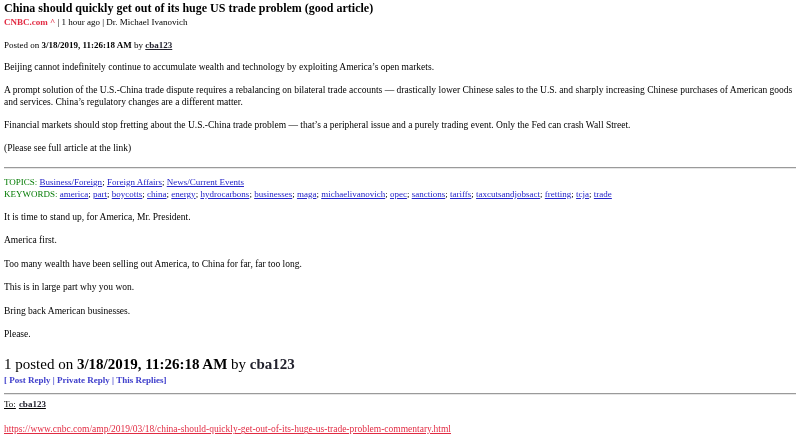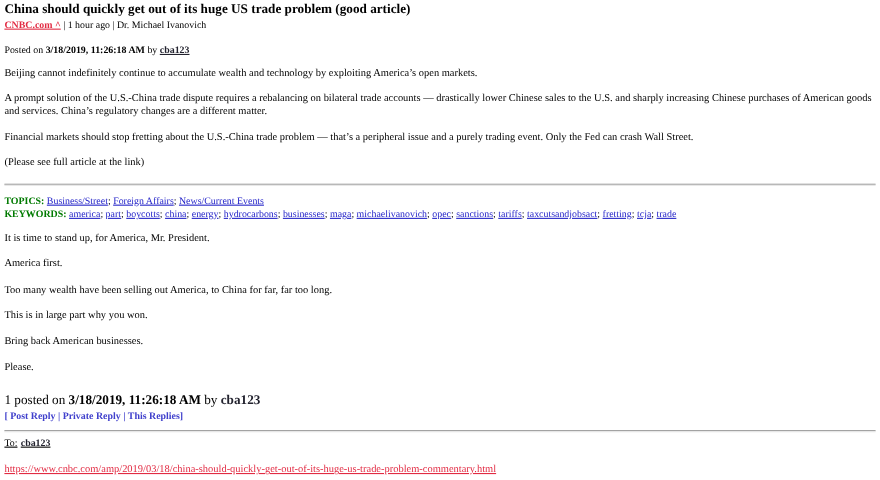--- a/index.html
+++ b/index.html
@@ -2,38 +2,38 @@
 <html><head>
 <meta charset="utf-8">
 <style>
   html,body{margin:0;padding:0;background:#fff;color:#000;}
   body{font-family:"Liberation Serif","DejaVu Serif",serif;width:800px;height:436px;overflow:hidden;}
   .page{padding:2px 4px 0 4px;}
 
   .article-title{font-size:12px;font-weight:bold;line-height:1.15;margin:0;}
   .source-line{font-size:9px;margin:1px 0 0 0;}
   a{cursor:pointer;}
-  .source-link{color:#e22b43;font-weight:bold;text-decoration:underline;}
+  .source-link{color:#e22b43;font-weight:bold;}
   .source-meta{color:#000;}
 
   .posted-line{font-size:9px;margin:13px 0 0 0;}
   .poster-link{color:#22222e;font-weight:bold;text-decoration:underline;}
 
   p.body-p{font-size:9.5px;line-height:1.2;margin:12px 0 0 0;}
 
   hr{border:none;border-top:1px solid #9a9a9a;border-bottom:1px solid #e6e6e6;height:0;margin:0;}
   .section-hr{margin:12px 0 7px 0;}
   .post-hr{margin:8px 0 4px 0;}
 
   .meta-line{font-size:9px;line-height:1.35;}
-  .meta-label{font-weight:bold;color:#007a00;text-align:center;}
+  .meta-label{font-weight:normal;color:#007a00;text-align:center;}
   .linklist a{color:#2323c8;text-decoration:underline;}
   .linklist a:not(:last-child)::after{content:"; ";display:inline-block;white-space:pre;color:#000;}
 
-  .posted-footer{font-size:12px;margin:16px 0 0 0;}
+  .posted-footer{font-size:15px;margin:16px 0 0 0;}
   .post-number{color:#000;text-decoration:none;}
   .footer-author{font-weight:bold;color:#22222e;text-decoration:none;}
 
   .reply-links{font-size:9px;font-weight:bold;color:#4040cc;margin:2px 0 0 0;}
   .reply-links::before{content:"[ ";}
   .reply-links::after{content:"]";}
   .reply-links a{color:#4040cc;text-decoration:none;}
   .reply-links a + a::before{content:" | ";display:inline-block;white-space:pre;font-weight:bold;color:#4040cc;}
 
   .to-line{font-size:9px;margin:2px 0 0 0;text-decoration:underline;}
@@ -55,21 +55,21 @@
 
   <p class="body-p">Beijing cannot indefinitely continue to accumulate wealth and technology by exploiting America’s open markets.</p>
   <p class="body-p">A prompt solution of the U.S.-China trade dispute requires a rebalancing on bilateral trade accounts — drastically lower Chinese sales to the U.S. and sharply increasing Chinese purchases of American goods and services. China’s regulatory changes are a different matter.</p>
   <p class="body-p">Financial markets should stop fretting about the U.S.-China trade problem — that’s a peripheral issue and a purely trading event. Only the Fed can crash Wall Street.</p>
   <p class="body-p">(Please see full article at the link)</p>
 
   <hr class="section-hr">
 
   <div class="meta-line">
     <span class="meta-label">TOPICS:</span>
-    <span class="linklist"><a>Business/Street</a><a>Foreign Affairs</a><a>News/Current Events</a></span>
+    <span class="linklist"><a>Business/Foreign</a><a>Foreign Affairs</a><a>News/Current Events</a></span>
   </div>
   <div class="meta-line">
     <span class="meta-label">KEYWORDS:</span>
     <span class="linklist"><a>america</a><a>part</a><a>boycotts</a><a>china</a><a>energy</a><a>hydrocarbons</a><a>businesses</a><a>maga</a><a>michaelivanovich</a><a>opec</a><a>sanctions</a><a>tariffs</a><a>taxcutsandjobsact</a><a>fretting</a><a>tcja</a><a>trade</a></span>
   </div>
 
   <p class="body-p">It is time to stand up, for America, Mr. President.</p>
   <p class="body-p">America first.</p>
   <p class="body-p">Too many wealth have been selling out America, to China for far, far too long.</p>
   <p class="body-p">This is in large part why you won.</p>

